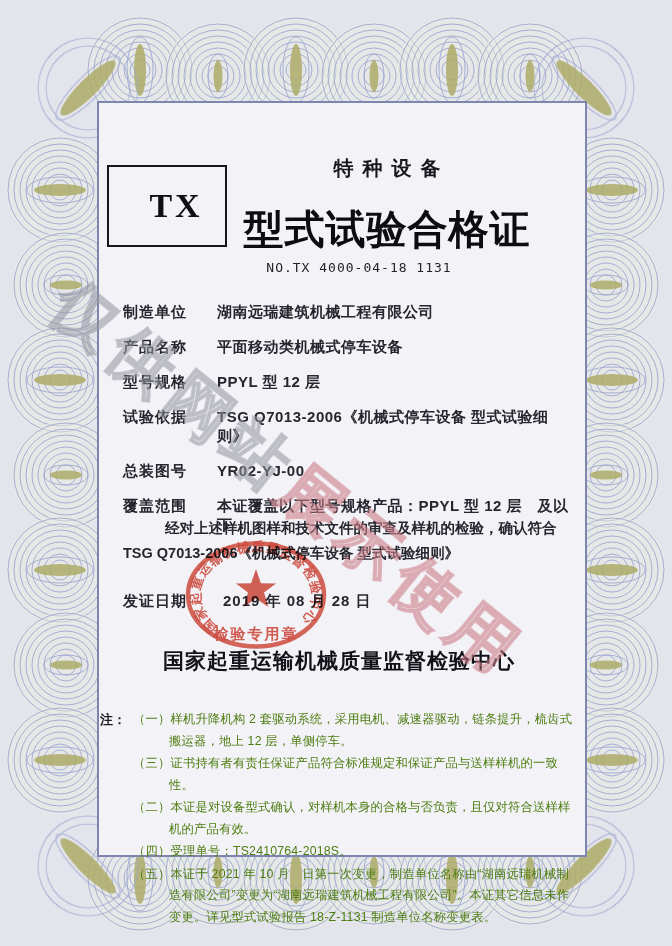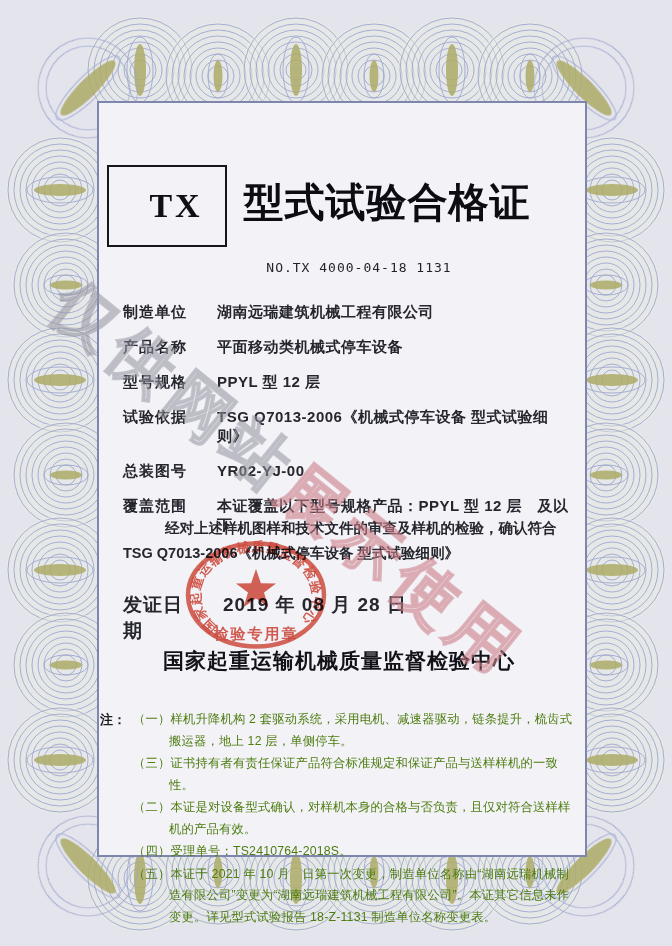--- a/index.html
+++ b/index.html
@@ -30,21 +30,21 @@
     font-size:13px;letter-spacing:1px;color:#23232b;font-weight:500;
   }
   .fields{position:absolute;left:24px;top:200px;width:450px;}
   .field-row{display:flex;margin-bottom:16px;font-size:15px;font-weight:600;color:#26262e;}
   .field-label{width:74px;flex:0 0 74px;letter-spacing:1px;font-family:Liberation Serif, serif;}
   .field-value{margin-left:20px;letter-spacing:0.5px;}
   .confirm-para{position:absolute;left:24px;top:413px;width:442px;font-size:14.5px;
     line-height:25px;font-weight:600;color:#26262e;}
   .confirm-line1{display:block;text-indent:42px;}
   .confirm-line2{display:block;}
-  .date-row{position:absolute;left:24px;top:489px;display:flex;font-size:19px;font-weight:600;color:#26262e;}
+  .date-row{position:absolute;left:24px;top:489px;display:flex;font-size:15px;font-weight:600;color:#26262e;}
   .date-value{margin-left:26px;letter-spacing:1px;}
   .issuer-line{position:absolute;left:40px;top:544px;width:400px;text-align:center;
     font-size:21px;font-weight:bold;letter-spacing:1px;color:#121218;}
   .notes{position:absolute;left:0px;top:606px;width:486px;}
   .notes-label{position:absolute;left:1px;top:2px;font-size:13px;font-weight:bold;color:#1c1c24;}
   .notes-list{margin-left:34px;width:447px;}
   .note-item{font-size:12.3px;line-height:21.5px;color:#4d7c0f;font-weight:500;
     padding-left:36px;text-indent:-36px;margin-bottom:1px;letter-spacing:0.2px;}
   .note-no{display:inline;}
   .stamp{
@@ -158,20 +158,21 @@
   <span class="wm-gray">仅供网站</span><span class="wm-pink">展示使用</span>
 </div>
 
 <div class="certificate-frame">
 
   <div class="tx-box">
     <span>TX</span>
   </div>
 
   <div class="header-block">
+    <div class="header-line1">特种设备</div>
     <div class="header-line2">型式试验合格证</div>
   </div>
 
   <div class="cert-no">NO.TX 4000-04-18 1131</div>
 
   <div class="fields">
     <div class="field-row">
       <span class="field-label">制造单位</span>
       <span class="field-value">湖南远瑞建筑机械工程有限公司</span>
     </div>

